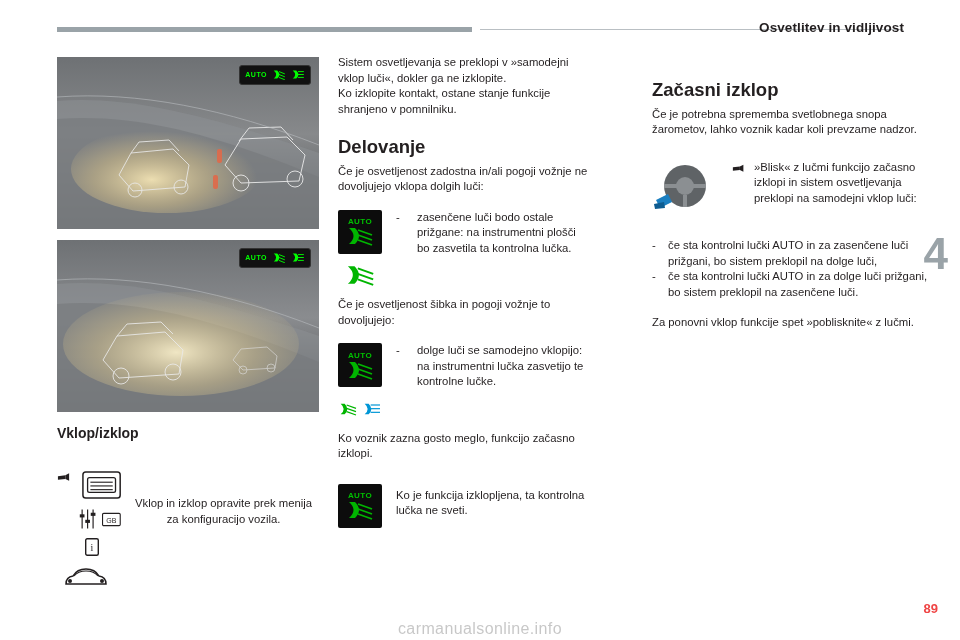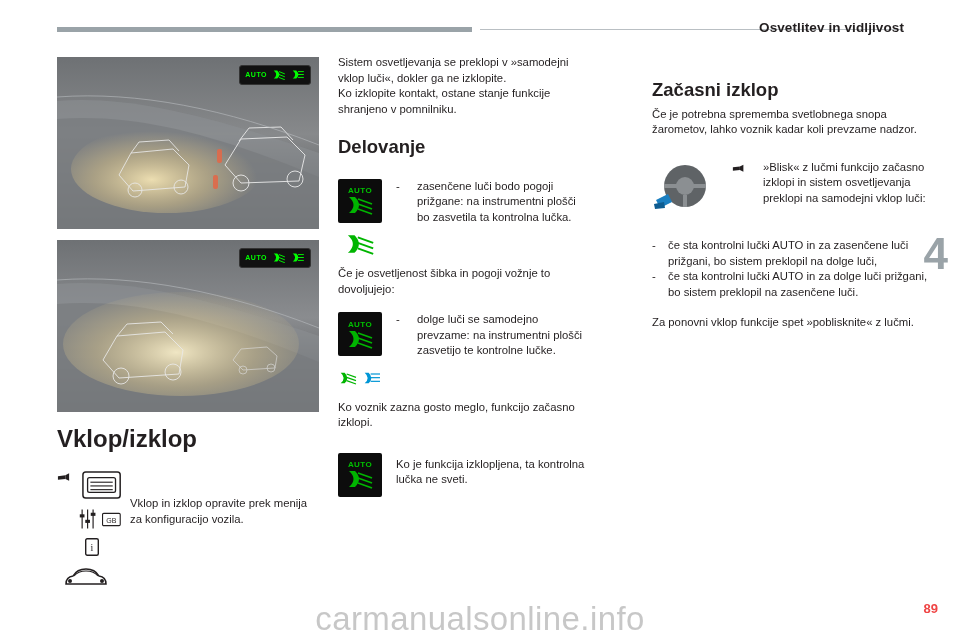--- a/index.html
+++ b/index.html
@@ -52,21 +52,21 @@
 
   h2.sect{
     font-size:18.5px;font-weight:bold;margin:0;padding:0;color:#231f20;
   }
   p{margin:0;}
   .gap-s{height:9px;}
   .gap-m{height:15px;}
   .gap-l{height:22px;}
 
   .heading-vklop{
-    position:absolute;left:57px;top:425px;font-size:24px;font-weight:bold;
+    position:absolute;left:57px;top:425px;font-size:14px;font-weight:bold;
   }
 
   
   .ind-row{display:flex;align-items:flex-start;gap:10px;}
   .ind-col{width:48px;flex:0 0 48px;}
   .ind-text{flex:1;}
   .dash{width:11px;flex:0 0 11px;}
 
   .tile{
     width:44px;height:44px;background:#0c0c0c;border-radius:2px;
@@ -77,29 +77,29 @@
 
   
   .blist{margin:0;padding:0;}
   .bitem{display:flex;gap:7px;}
   .bitem .bd{flex:0 0 9px;}
 
   
   .pictos{position:absolute;left:57px;top:470px;width:260px;}
   .picto-row{display:flex;align-items:flex-start;gap:9px;}
   .picto-col{width:64px;flex:0 0 64px;}
-  .picto-text{font-size:11.3px;line-height:15.5px;padding-top:26px;}
+  .picto-text{font-size:11.3px;line-height:15.5px;padding-top:26px;text-align:center;}
 
   
   .pageno{
     position:absolute;right:22px;bottom:24px;font-size:13px;font-weight:bold;color:#ef4444;
   }
   .watermark{
     position:absolute;left:0;right:0;bottom:2px;text-align:center;
-    font-size:33px;color:#9b9b9b;opacity:.55;letter-spacing:.4px;
+    font-size:16px;color:#9b9b9b;opacity:.55;letter-spacing:.4px;
     font-family:"Liberation Sans", sans-serif;
   }
   .hand-row{display:flex;gap:10px;align-items:flex-start;}
 </style>
 </head>
 <body>
 
 <div class="page">
 
   <div class="hdr-rule"></div>
@@ -272,38 +272,39 @@
       <div class="picto-text">Vklop in izklop opravite prek menija za konfiguracijo vozila.</div>
     </div>
   </div>
 
   <div class="col" id="col2">
     <p>Sistem osvetljevanja se preklopi v »samodejni vklop luči«, dokler ga ne izklopite.</p>
     <p>Ko izklopite kontakt, ostane stanje funkcije shranjeno v pomnilniku.</p>
     <div class="gap-l"></div>
     <h2 class="sect">Delovanje</h2>
     <div class="gap-s"></div>
+    <p>Če je osvetljenost zadostna in/ali pogoji vožnje ne dovoljujejo vklopa dolgih luči:</p>
     <div class="gap-m"></div>
 
     <div class="ind-row">
       <div class="ind-col">
         <div class="tile">
           <span class="auto-txt">AUTO</span>
           <svg width="30" height="20" viewBox="0 0 30 20">
             <path d="M4,2 q9,8 0,16 l6,0 q8,-8 0,-16 z" fill="#00b500"></path>
             <g stroke="#00b500" stroke-width="1.8">
                 <line x1="13" y1="4" x2="27" y2="9"></line>
                 <line x1="13" y1="9" x2="27" y2="14"></line>
                 <line x1="13" y1="14" x2="27" y2="19"></line>
               </g>
           </svg>
         </div>
       </div>
       <div class="dash">-</div>
-      <div class="ind-text">zasenčene luči bodo pogoji prižgane: na instrumentni plošči bo zasvetila ta kontrolna lučka.</div>
+      <div class="ind-text">zasenčene luči bodo ostale prižgane: na instrumentni plošči bo zasvetila ta kontrolna lučka.</div>
     </div>
 
     <div style="height:6px;"></div>
     <div class="freeicon">
       <svg width="34" height="22" viewBox="0 0 30 20">
         <path d="M4,2 q9,8 0,16 l6,0 q8,-8 0,-16 z" fill="#00b500"></path>
         <g stroke="#00b500" stroke-width="1.8">
             <line x1="13" y1="4" x2="27" y2="9"></line>
             <line x1="13" y1="9" x2="27" y2="14"></line>
             <line x1="13" y1="14" x2="27" y2="19"></line>
@@ -323,21 +324,21 @@
             <path d="M4,2 q9,8 0,16 l6,0 q8,-8 0,-16 z" fill="#00b500"></path>
             <g stroke="#00b500" stroke-width="1.8">
                 <line x1="13" y1="4" x2="27" y2="9"></line>
                 <line x1="13" y1="9" x2="27" y2="14"></line>
                 <line x1="13" y1="14" x2="27" y2="19"></line>
               </g>
           </svg>
         </div>
       </div>
       <div class="dash">-</div>
-      <div class="ind-text">dolge luči se samodejno prevzame: na instrumentni plošči zasvetijo te kontrolne lučke.</div>
+      <div class="ind-text">dolge luči se samodejno vklopijo: na instrumentni lučka zasvetijo te kontrolne lučke.</div>
     </div>
 
     <div style="height:6px;"></div>
     <div class="freeicon" style="justify-content:flex-start;gap:4px;">
       <svg width="30" height="22" viewBox="0 0 30 20">
         <path d="M4,2 q9,8 0,16 l6,0 q8,-8 0,-16 z" fill="#00b500"></path>
         <g stroke="#00b500" stroke-width="1.8">
             <line x1="13" y1="4" x2="27" y2="9"></line>
             <line x1="13" y1="9" x2="27" y2="14"></line>
             <line x1="13" y1="14" x2="27" y2="19"></line>
@@ -385,21 +386,21 @@
       <div style="width:70px;flex:0 0 70px;">
         <svg width="66" height="52" viewBox="0 0 66 52">
           <circle cx="33" cy="26" r="21" fill="#5f6366"></circle>
           <circle cx="33" cy="26" r="9" fill="#8b8f92"></circle>
           <path d="M12,26 h42" stroke="#8b8f92" stroke-width="4"></path>
           <path d="M33,35 v12" stroke="#8b8f92" stroke-width="4"></path>
           <path d="M4,40 l12,-6 l4,8 l-12,6 z" fill="#1a7fc1"></path>
           <path d="M2,44 l10,-2 l1,6 l-10,1 z" fill="#0d5c91"></path>
         </svg>
       </div>
-      <div class="ind-text" style="display:flex;gap:17px;">
+      <div class="ind-text" style="display:flex;gap:8px;">
         <svg width="14" height="14" viewBox="0 0 16 16" style="flex:0 0 14px;margin-top:2px;">
           <path d="M1,6 L9,5 L9,9 L1,10 Z" fill="#231f20"></path>
           <path d="M9,5 l4,-2 l0,8 l-4,-2 z" fill="#231f20"></path>
         </svg>
         <span>»Blisk« z lučmi funkcijo začasno izklopi in sistem osvetljevanja preklopi na samodejni vklop luči:</span>
       </div>
     </div>
 
     <div class="gap-l"></div>
 

